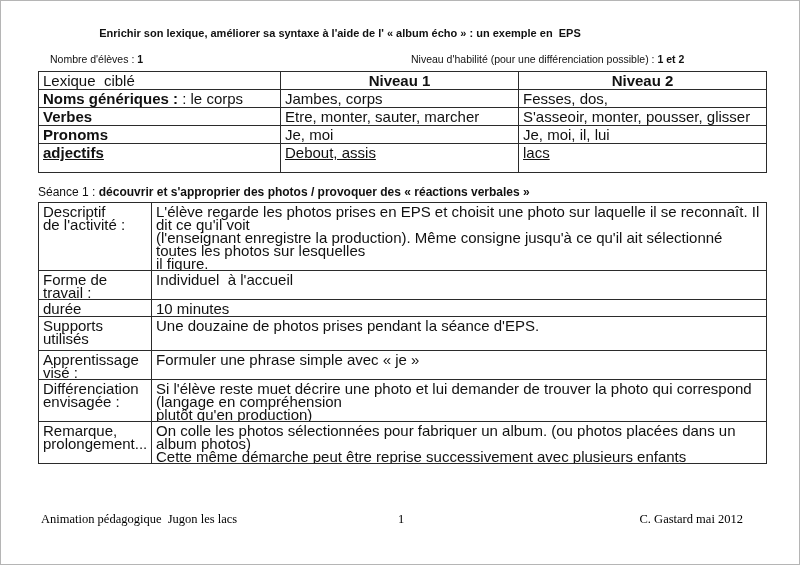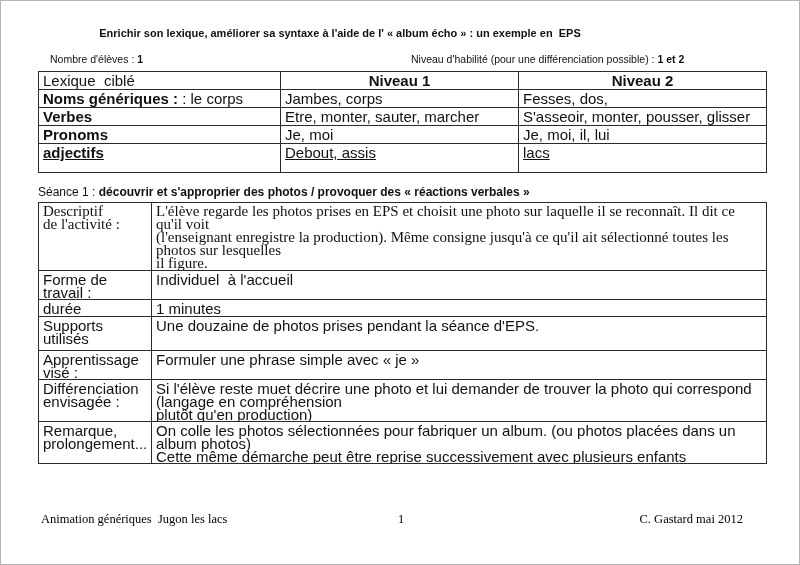--- a/index.html
+++ b/index.html
@@ -25,21 +25,21 @@
     text-align:left; font-weight:normal; white-space:pre-wrap;
     overflow:hidden;
   }
   .center { text-align:center; }
 
   #lexique-table  { position:absolute; left:37px; top:70px;  width:728px; }
   #activity-table { position:absolute; left:37px; top:201px; width:728px; }
   .lc1 { width:242px; } .lc2 { width:238px; } .lc3 { width:248px; }
   .ac1 { width:113px; } .ac2 { width:615px; }
   .h17 { height:17px; } .h18 { height:18px; } .h19 { height:19px; }
-  .h29 { height:29px;text-decoration:underline; } .h33 { height:33px; } .h34 { height:34px; } .h43 { height:56px;font-family:Liberation Serif, serif; }
+  .h29 { height:29px;text-decoration:underline; } .h33 { height:33px; } .h34 { height:34px; } .h43 { height:56px; }
 
   .seance { position:absolute; left:37px; top:184px; font-size:12px; white-space:pre-wrap; }
 
   .footer { position:absolute; top:511px; left:0; width:800px; height:18px;
     font-family:"Liberation Serif", serif; font-size:12.5px; color:#000; }
   .footer-left   { position:absolute; left:40px;  top:0; white-space:pre-wrap; }
   .footer-center { position:absolute; left:0; top:0; width:800px; text-align:center; }
   .footer-right  { position:absolute; right:58px; top:0;text-align:right; }
 </style>
 </head>
@@ -102,21 +102,21 @@
       <td>L'élève regarde les photos prises en EPS et choisit une photo sur laquelle il se reconnaît. Il dit ce qu'il voit
 (l'enseignant enregistre la production). Même consigne jusqu'à ce qu'il ait sélectionné toutes les photos sur lesquelles
 il figure.</td>
     </tr>
     <tr class="h19">
       <td>Forme de travail :</td>
       <td>Individuel  à l'accueil</td>
     </tr>
     <tr class="h17">
       <td>durée</td>
-      <td>1 minutes</td>
+      <td>10 minutes</td>
     </tr>
     <tr class="h34">
       <td>Supports utilisés</td>
       <td>Une douzaine de photos prises pendant la séance d'EPS.</td>
     </tr>
     <tr class="h18">
       <td>Apprentissage visé :</td>
       <td>Formuler une phrase simple avec « je »</td>
     </tr>
     <tr class="h33">
@@ -129,17 +129,17 @@
       <td class="italic">Remarque,
 prolongement...</td>
       <td>On colle les photos sélectionnées pour fabriquer un album. (ou photos placées dans un album photos)
 Cette même démarche peut être reprise successivement avec plusieurs enfants</td>
     </tr>
   </tbody>
     </table>
 
   <div class="footer">
     <span class="footer-center">1</span>
-    <span class="footer-left">Animation génériques  Jugon les lacs</span>
+    <span class="footer-left">Animation pédagogique  Jugon les lacs</span>
     <span class="footer-right">C. Gastard mai 2012</span>
   </div>
 
 </div>
 
 </body></html>

